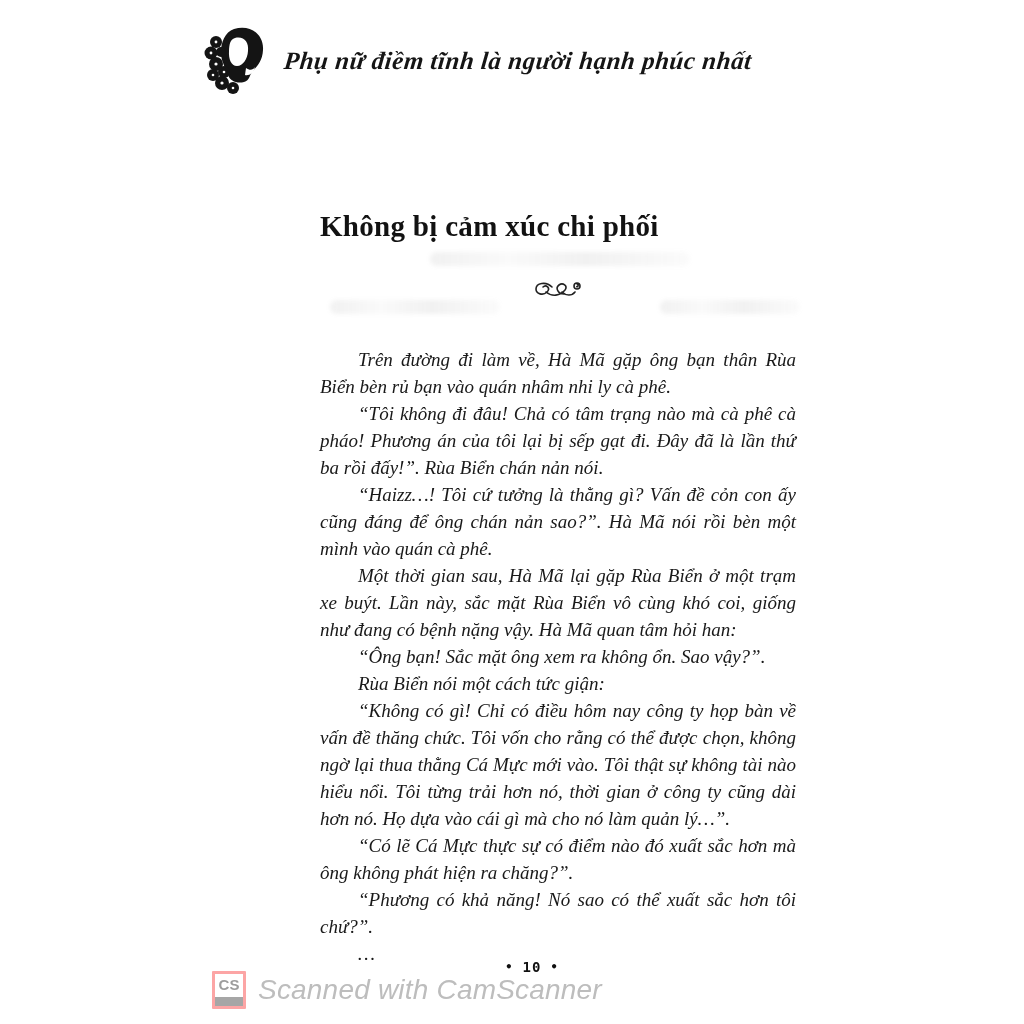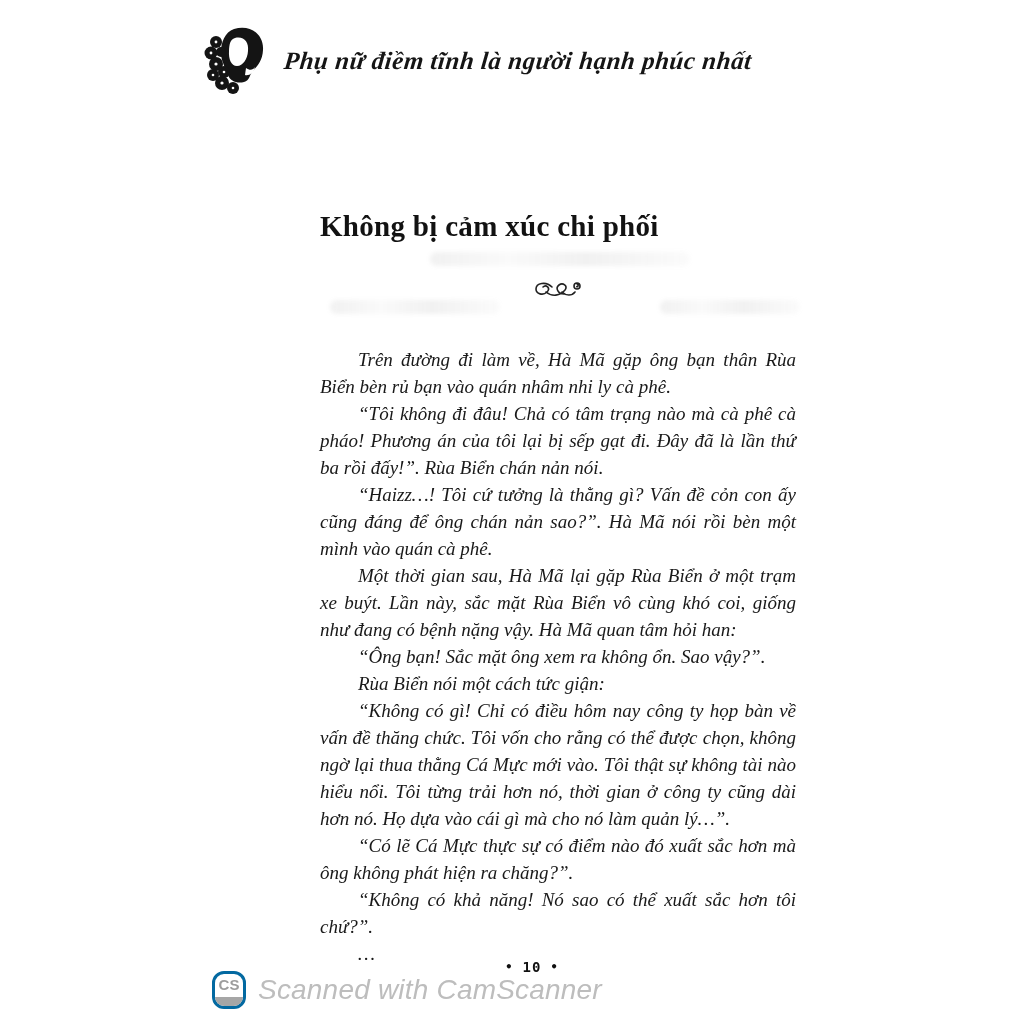--- a/index.html
+++ b/index.html
@@ -68,21 +68,21 @@
     color:#111;
   }
   .page-number .dot{font-size:12px;vertical-align:1px;padding:0 9px;}
 
   .watermark{
     position:absolute;left:212px;top:971px;
     display:flex;align-items:center;
   }
   .cs-badge{
     width:34px;height:38px;
-    border:3px solid #0369a1;border-radius:12px;
+    border:3px solid #fca5a5;border-radius:1px;
     background:#ffffff;
     box-sizing:border-box;
     position:relative;overflow:hidden;
     flex:0 0 auto;
     padding-left:20px;
   }
   .cs-badge .cs-text{
     position:absolute;left:0;right:0;top:2px;
     text-align:center;
     font-family:"Liberation Sans",sans-serif;
@@ -157,21 +157,21 @@
 
   <div class="body-text">
     <p>Trên đường đi làm về, Hà Mã gặp ông bạn thân Rùa Biển bèn rủ bạn vào quán nhâm nhi ly cà phê.</p>
     <p>“Tôi không đi đâu! Chả có tâm trạng nào mà cà phê cà pháo! Phương án của tôi lại bị sếp gạt đi. Đây đã là lần thứ ba rồi đấy!”. Rùa Biển chán nản nói.</p>
     <p>“Haizz…! Tôi cứ tưởng là thằng gì? Vấn đề cỏn con ấy cũng đáng để ông chán nản sao?”. Hà Mã nói rồi bèn một mình vào quán cà phê.</p>
     <p>Một thời gian sau, Hà Mã lại gặp Rùa Biển ở một trạm xe buýt. Lần này, sắc mặt Rùa Biển vô cùng khó coi, giống như đang có bệnh nặng vậy. Hà Mã quan tâm hỏi han:</p>
     <p>“Ông bạn! Sắc mặt ông xem ra không ổn. Sao vậy?”.</p>
     <p>Rùa Biển nói một cách tức giận:</p>
     <p>“Không có gì! Chỉ có điều hôm nay công ty họp bàn về vấn đề thăng chức. Tôi vốn cho rằng có thể được chọn, không ngờ lại thua thằng Cá Mực mới vào. Tôi thật sự không tài nào hiểu nổi. Tôi từng trải hơn nó, thời gian ở công ty cũng dài hơn nó. Họ dựa vào cái gì mà cho nó làm quản lý…”.</p>
     <p>“Có lẽ Cá Mực thực sự có điểm nào đó xuất sắc hơn mà ông không phát hiện ra chăng?”.</p>
-    <p>“Không có khả năng! Nó sao có thể xuất sắc hơn tôi chứ?”.</p>
+    <p>“Phương có khả năng! Nó sao có thể xuất sắc hơn tôi chứ?”.</p>
     <p>…</p>
   </div>
 
   <div class="page-number"><span class="dot">•</span><span>10</span><span class="dot">•</span></div>
 
   <div class="watermark">
     <span class="cs-badge">
       <span class="cs-text">CS</span>
       <span class="cs-bottom"></span>
     </span>

